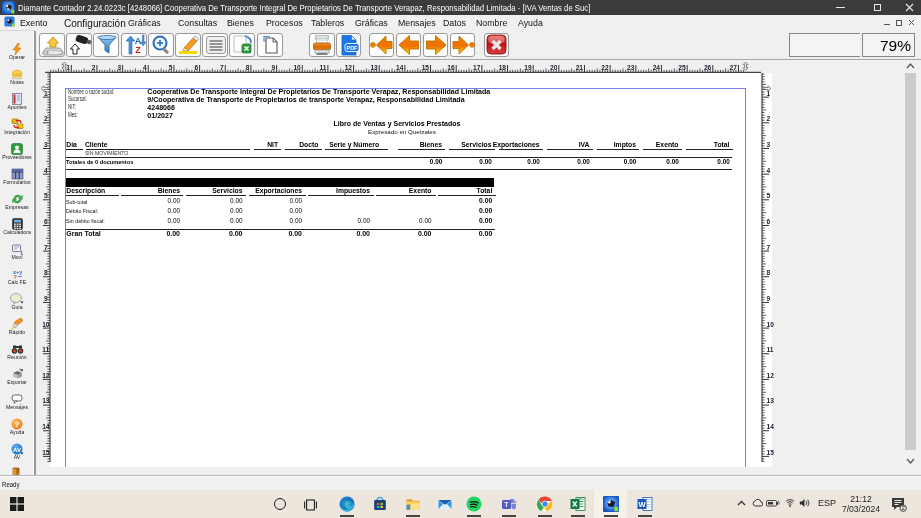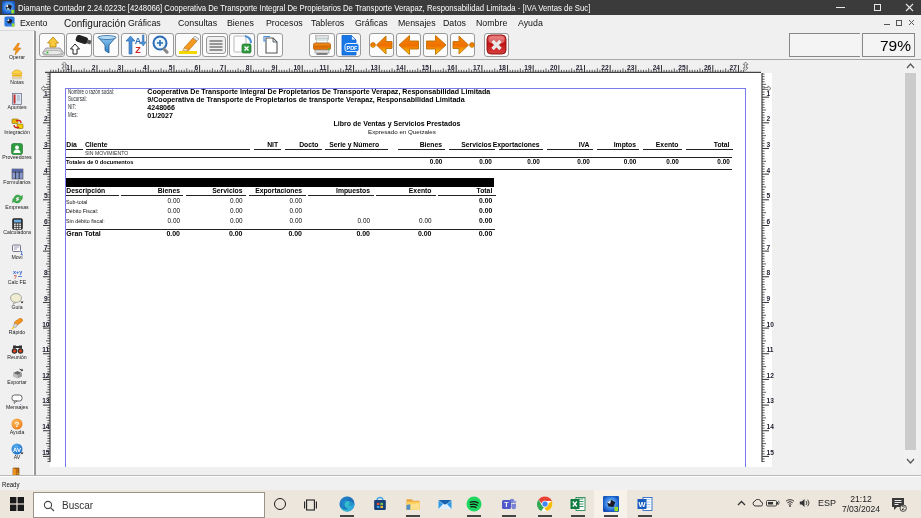--- a/index.html
+++ b/index.html
@@ -1100,27 +1100,20 @@
 <div class="abs" style="left:0;top:0;width:921px;height:1px;background:#fdfdfd"></div>
 <span class="abs" style="left:2px;top:4px;font-size:7.4px;color:#111;transform:scaleX(0.82);transform-origin:left top;display:inline-block">Ready</span>
 </div>
 <div class="abs" style="left:0;top:490px;width:921px;height:28px;background:#ece6dc">
     <svg class="abs" style="left:10px;top:7px" width="14" height="14" viewBox="0 0 14 14">
 <rect x="0" y="0" width="6.4" height="6.4" fill="#1a1a1a"></rect>
       <rect x="7.6" y="0" width="6.4" height="6.4" fill="#1a1a1a"></rect>
 <rect x="0" y="7.6" width="6.4" height="6.4" fill="#1a1a1a"></rect>
       <rect x="7.6" y="7.6" width="6.4" height="6.4" fill="#1a1a1a"></rect>
 </svg>
-    <div class="abs" style="left:33px;top:2px;width:232px;height:26px;background:#fff;border:1px solid #9a9288">
-<svg class="abs" style="left:9px;top:7px" width="12" height="12" viewBox="0 0 12 12">
-        <circle cx="5" cy="5" r="3.6" fill="none" stroke="#444" stroke-width="1.1"></circle>
-        <path d="M7.8 7.8 L11 11" stroke="#444" stroke-width="1.1"></path>
-      </svg>
-<span class="abs" style="left:28px;top:7px;font-size:10px;color:#333">Buscar</span>
-</div>
     <div class="abs" style="left:274px;top:8px;width:12px;height:12px;border:1.7px solid #1a1a1a;border-radius:50%"></div>
     <svg class="abs" style="left:304px;top:9px" width="13" height="12" viewBox="0 0 13 12">
 <rect x="2.6" y="1" width="7.8" height="10" fill="none" stroke="#222" stroke-width="1.1"></rect>
 <path d="M0.6 2.5 v7 M12.4 2.5 v7" stroke="#222" stroke-width="1.1"></path>
     </svg>
   </div>
 <div class="abs" style="left:0;top:490px;width:921px;height:28px">
     <div class="abs" style="left:339px;top:6px;width:16px;height:16px"><svg width="16" height="16" viewBox="0 0 16 16">
         <defs>
           <linearGradient id="eg1" x1="0" y1="0" x2="1" y2="1">

